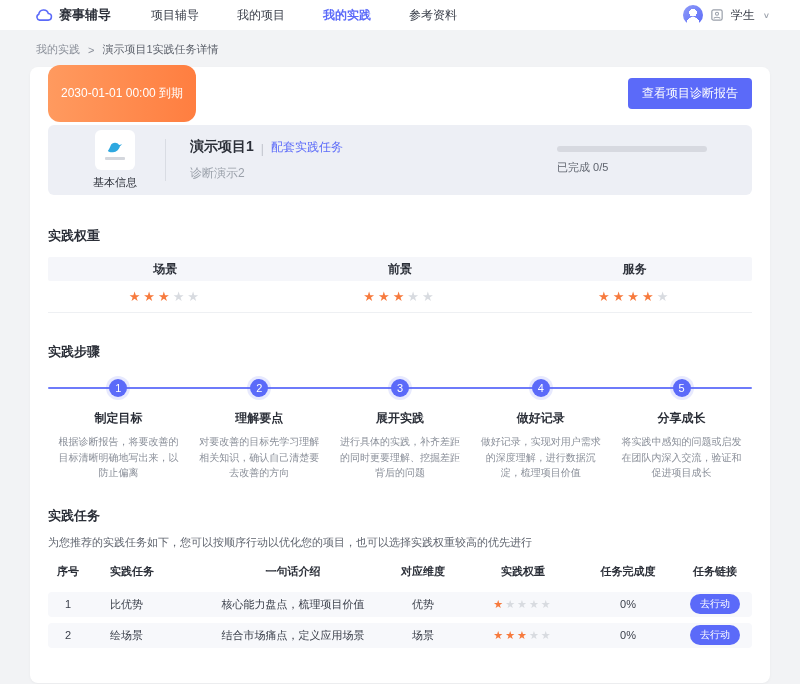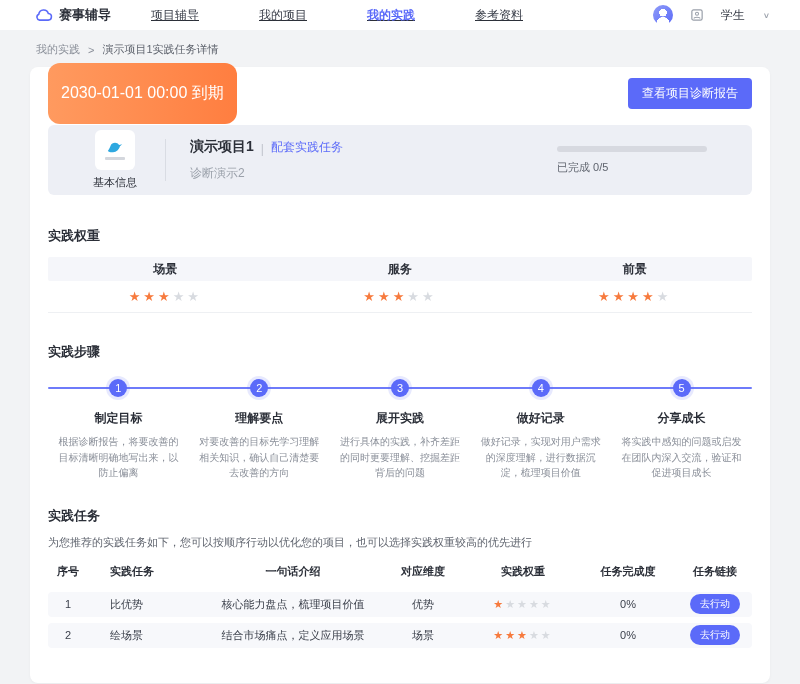--- a/index.html
+++ b/index.html
@@ -5,39 +5,39 @@
   * { box-sizing: border-box; margin: 0; padding: 0; }
   html,body { width:800px; height:684px; }
   body {
     font-family: "Liberation Sans", "DejaVu Sans", sans-serif;
     background:#f2f3f5; color:#2b2f38; overflow:hidden; position:relative;
   }
   
   .topnav { height:30px; background:#fff; display:flex; align-items:center; padding:0 30px 0 34px; }
   .brand { display:flex; align-items:center; gap:6px; margin-right:40px; cursor:pointer; }
   .brand-name { font-size:13px; font-weight:bold; color:#2b2f38; }
-  .nav-items { display:flex; gap:60px;text-decoration:underline; }
+  .nav-items { display:flex; gap:38px; }
   .nav-item { font-size:12px; color:#3a3f4a; cursor:pointer; }
   .nav-item.active { color:#5b6af9; font-weight:bold; }
   .nav-spacer { flex:1; }
-  .user-area { display:flex; align-items:center; gap:18px; cursor:pointer;justify-content:flex-end; }
+  .user-area { display:flex; align-items:center; gap:8px; cursor:pointer;justify-content:flex-end; }
   .avatar { width:20px; height:20px; border-radius:50%;
     background: radial-gradient(circle at 50% 38%, #ffffff 0 24%, transparent 25%),
                 radial-gradient(circle at 50% 92%, #ffffff 0 30%, transparent 31%),
                 linear-gradient(135deg,#8f9cf8,#5b6af9); }
   .role-name { font-size:12px; color:#3a3f4a; }
   .chevron { font-size:10px; color:#9aa0aa; transform:scaleY(0.8); }
   
   .breadcrumb { padding:12px 36px 10px; font-size:11px; color:#8a8f99; display:flex; gap:8px; align-items:center; }
   .crumb-current { color:#5f646e; }
   .crumb-link { cursor:pointer; }
   
   .card { margin:0 30px; background:#fff; border-radius:8px; padding:10px 18px 16px; height:616px; box-shadow:0 1px 3px rgba(0,0,0,0.04); }
   .card-top { display:flex; justify-content:space-between; align-items:center; height:32px; }
-  .deadline-badge { background:linear-gradient(90deg,#ff9a5f,#ff7e40); color:#fff; font-size:16px; padding:20px 13px; border-radius:12px; }
+  .deadline-badge { background:linear-gradient(90deg,#ff9a5f,#ff7e40); color:#fff; font-size:12px; padding:20px 13px; border-radius:12px; }
   .report-btn { background:#5b6af9; color:#fff; font-size:12px; padding:7px 14px; border:none; border-radius:4px; cursor:pointer; }
   
   .banner { margin-top:16px; height:70px; background:#edeff5; border-radius:6px; display:flex; align-items:center; padding:0 45px; }
   .logo-block { text-align:center; margin-right:28px; }
   .logo-box { width:40px; height:40px; background:#fff; border-radius:6px; margin:0 auto; display:flex; flex-direction:column; align-items:center; justify-content:center; gap:2px; }
   .logo-sub { width:20px; height:3px; background:#d4d7dd; border-radius:1px; }
   .logo-label { margin-top:5px; font-size:11px; color:#2b2f38; }
   .banner-divider { width:1px; height:42px; background:#d9dce3; margin-right:24px; }
   .proj-title-line { display:flex; align-items:flex-end; }
   .proj-title { font-size:14px; font-weight:bold; color:#2b2f38; }
@@ -148,22 +148,22 @@
         <div class="progress-fill" style="width: 0%;"></div>
       </div>
       <div class="progress-label">已完成 0/5</div>
     </div>
   </div>
 
   <section class="weight-section">
     <h3 class="section-title">实践权重</h3>
     <div class="weight-head">
         <span class="wlabel">场景</span>
+        <span class="wlabel">前景</span>
         <span class="wlabel">服务</span>
-        <span class="wlabel">前景</span>
       </div>
     <div class="weight-stars">
         <div class="starbox"><span class="star-on">★</span><span class="star-on">★</span><span class="star-on">★</span><span class="star-off">★</span><span class="star-off">★</span></div>
         <div class="starbox"><span class="star-on">★</span><span class="star-on">★</span><span class="star-on">★</span><span class="star-off">★</span><span class="star-off">★</span></div>
         <div class="starbox"><span class="star-on">★</span><span class="star-on">★</span><span class="star-on">★</span><span class="star-on">★</span><span class="star-off">★</span></div>
       </div>
   </section>
 
   <section class="steps-section">
     <h3 class="section-title">实践步骤</h3>

